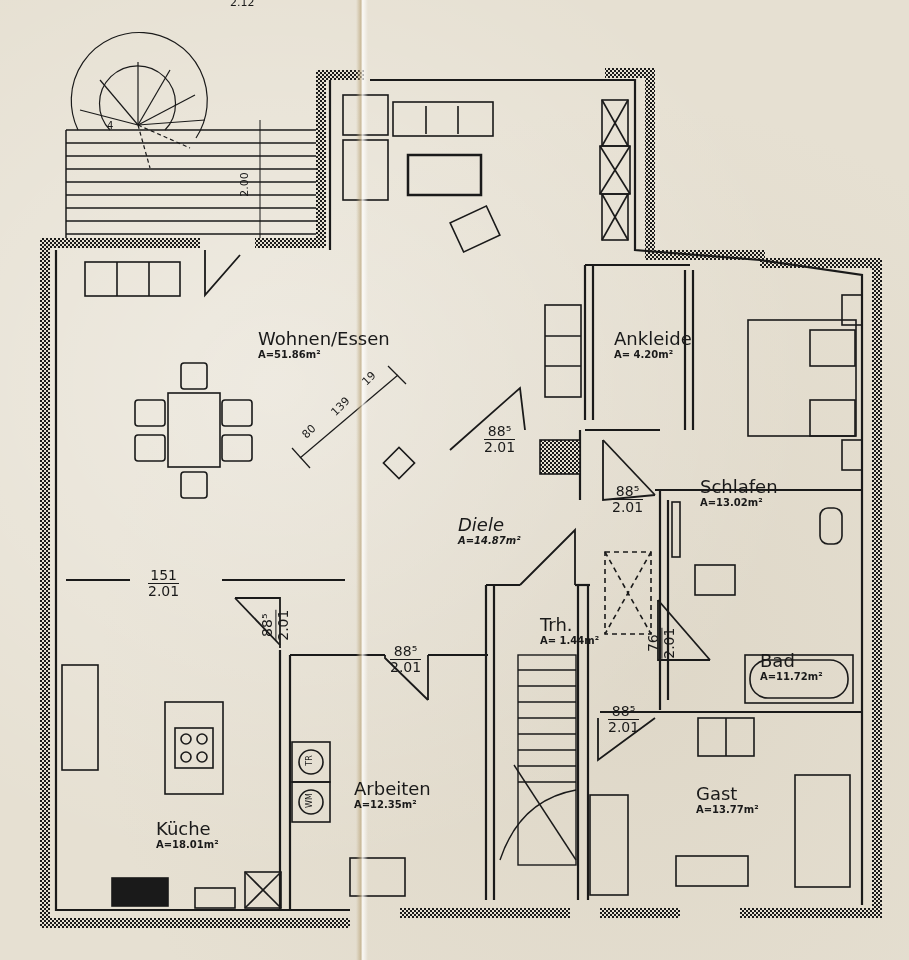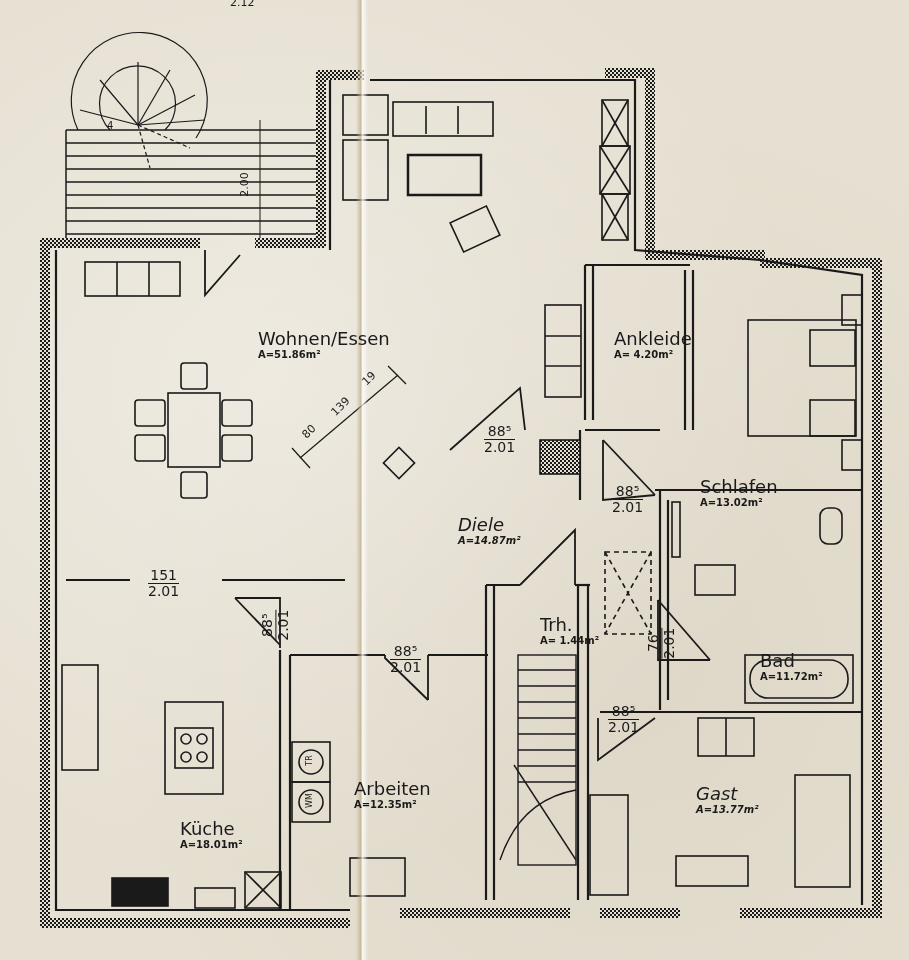--- a/index.html
+++ b/index.html
@@ -260,25 +260,25 @@
   <div class="room-area">A=11.72m²</div>
 </div>
 <div class="label" style="left:540px;top:616px;">
   <div class="room-name">Trh.</div>
   <div class="room-area">A= 1.44m²</div>
 </div>
 <div class="label" style="left:348px;top:780px;margin-left:6px;">
   <div class="room-name">Arbeiten</div>
   <div class="room-area">A=12.35m²</div>
 </div>
-<div class="label" style="left:156px;top:820px;margin-left:24px;">
+<div class="label" style="left:156px;top:820px;">
   <div class="room-name">Küche</div>
   <div class="room-area">A=18.01m²</div>
 </div>
-<div class="label" style="left:696px;top:785px;font-style:italic;">
+<div class="label" style="left:696px;top:785px;">
   <div class="room-name">Gast</div>
   <div class="room-area">A=13.77m²</div>
 </div>
 
 <div class="dim" style="left:484px;top:424px;">
   <div class="top">88⁵</div>
   <div>2.01</div>
 </div>
 <div class="dim" style="left:612px;top:484px;">
   <div class="top">88⁵</div>

